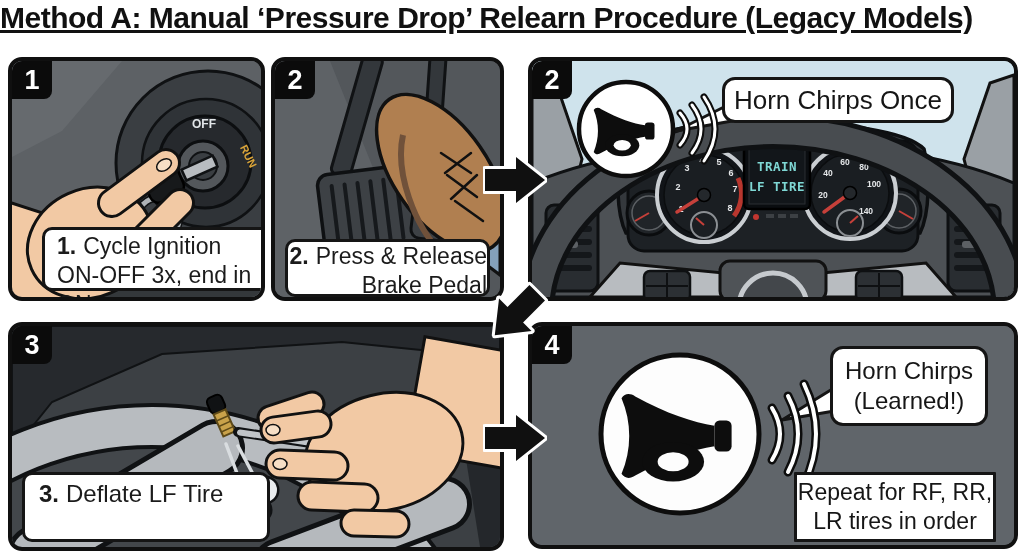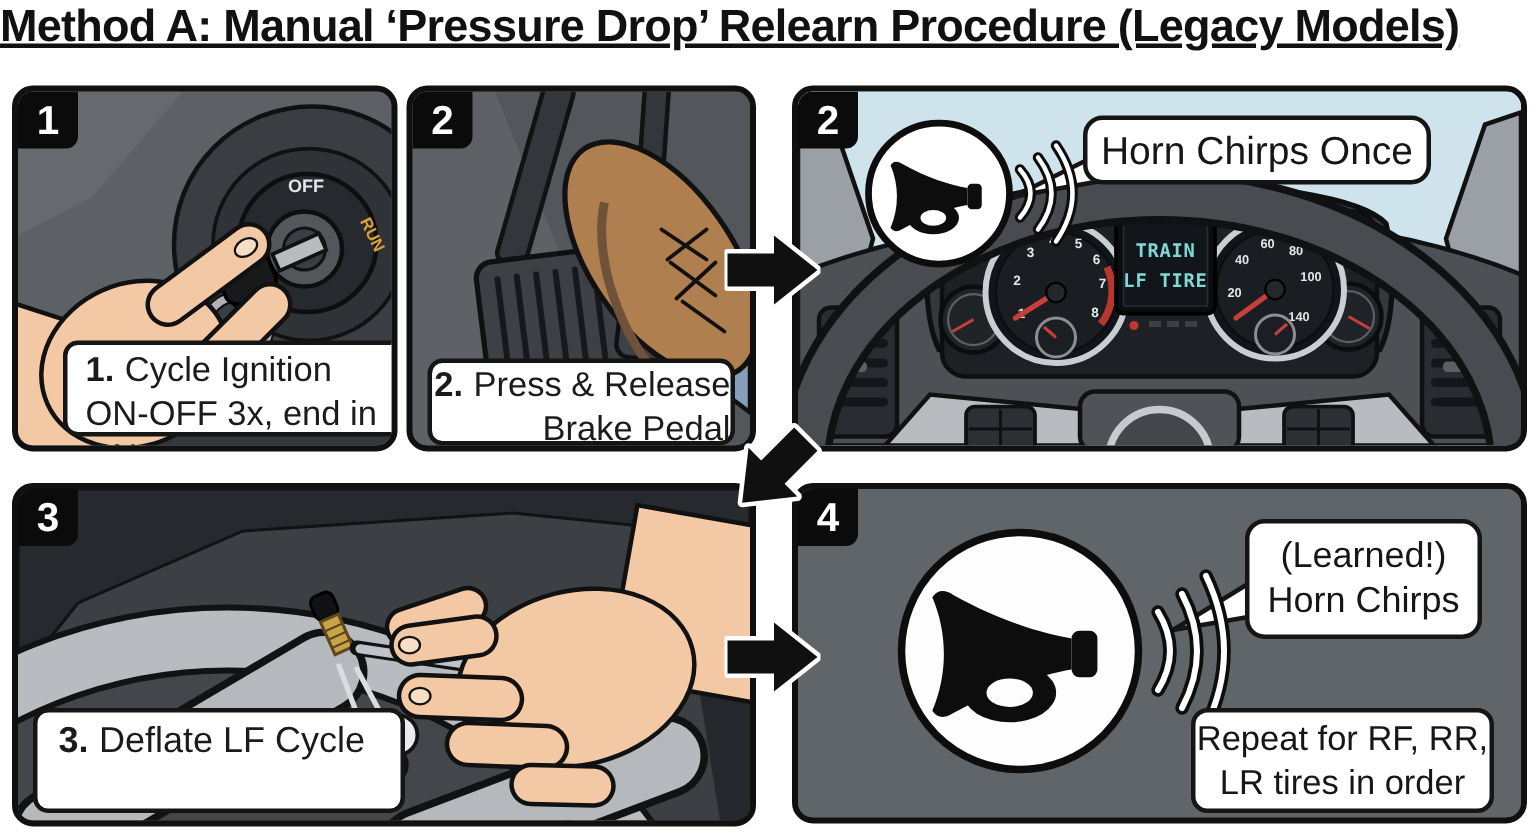--- a/index.html
+++ b/index.html
@@ -339,21 +339,21 @@
         <line x1="352" y1="172" x2="300" y2="170" stroke="#111" stroke-width="31" stroke-linecap="round"></line>
         <line x1="352" y1="172" x2="300" y2="170" stroke="#f2c9a4" stroke-width="25" stroke-linecap="round"></line>
         <line x1="384" y1="198" x2="342" y2="197" stroke="#111" stroke-width="29" stroke-linecap="round"></line>
         <line x1="384" y1="198" x2="342" y2="197" stroke="#f2c9a4" stroke-width="23" stroke-linecap="round"></line>
         <ellipse cx="261" cy="104" rx="7" ry="5.5" fill="#f7dfc6" stroke="#111" stroke-width="1.5"></ellipse>
         <ellipse cx="268" cy="138" rx="7" ry="5.5" fill="#f7dfc6" stroke="#111" stroke-width="1.5"></ellipse>
       </g>
     </svg>
     <div class="badge">3</div>
     <div class="caption" style="left:10px;top:146px;width:248px;height:70px;padding:3px 0 0 14px;font-size:24px;line-height:31px;">
-      <div><span class="cap-num">3.</span><span>Deflate LF Cycle</span></div>
+      <div><span class="cap-num">3.</span><span>Deflate LF Tire</span></div>
     </div>
   </div>
 
   <div class="panel" style="left:528px;top:322px;width:490px;height:227px;background:#60656a;">
     <svg viewBox="0 0 482 219" preserveAspectRatio="none">
       <rect x="0" y="0" width="482" height="219" fill="#60656a"></rect>
 
       <polygon points="302,62 250,94 308,84" fill="#fff" stroke="#151515" stroke-width="3" stroke-linejoin="round"></polygon>
 
       <g>
@@ -373,24 +373,24 @@
         </g>
         <g stroke="#ffffff" stroke-width="4">
           <path d="M240,82 Q256,108 240,134"></path>
             <path d="M256,70 Q276,108 256,146"></path>
             <path d="M272,58 Q296,108 272,158"></path>
         </g>
       </g>
     </svg>
     <div class="badge">4</div>
     <div class="bubble" style="left:298px;top:20px;width:158px;height:80px;font-size:24px;line-height:30px;">
+      <div>Horn Chirps</div>
       <div>(Learned!)</div>
-      <div>Horn Chirps</div>
-    </div>
-    <div class="bubble" style="left:262px;top:146px;width:202px;height:70px;font-size:23px;line-height:29px;border-radius:11px;">
+    </div>
+    <div class="bubble" style="left:262px;top:146px;width:202px;height:70px;font-size:23px;line-height:29px;border-radius:1px;">
       <div>Repeat for RF, RR,</div>
       <div>LR tires in order</div>
     </div>
   </div>
 
   <svg class="arrow" style="left:483px;top:152px;" width="64" height="56" viewBox="0 0 64 56">
     <polygon points="2,17 33,17 33,5 62,28 33,51 33,39 2,39" fill="#101010" stroke="#ffffff" stroke-width="6" stroke-linejoin="round"></polygon>
   </svg>
   <svg class="arrow" style="left:478px;top:276px;" width="76" height="76" viewBox="0 0 76 76">
     <g transform="rotate(135 38 38)">

